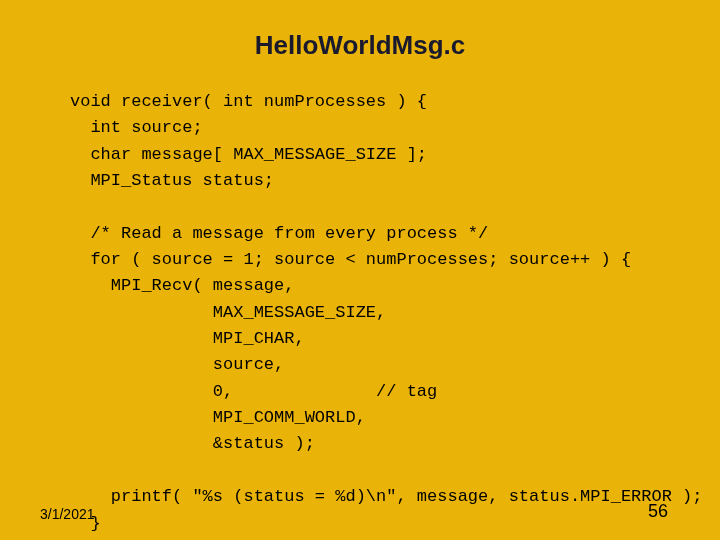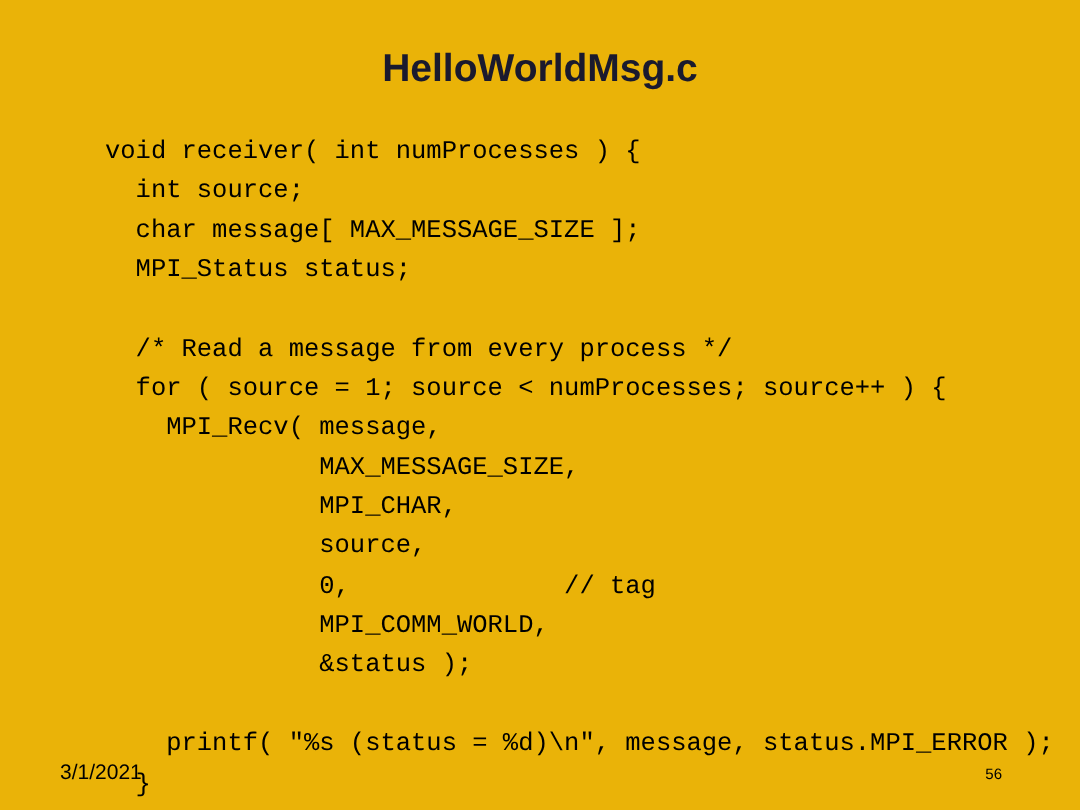--- a/index.html
+++ b/index.html
@@ -63,21 +63,21 @@
     .footer-center {
       font-size: 14px;
       color: #000;
       font-family: Arial, sans-serif;
       position: absolute;
       left: 50%;
       transform: translateX(-50%);
     }
 
     .footer-page {
-      font-size: 10px;
+      font-size: 18px;
       color: #000;
       font-family: Arial, sans-serif;
     }
   </style>
 </head>
 <body>
 
 <div class="slide-container">
 
   <h1 class="slide-title">HelloWorldMsg.c</h1>

